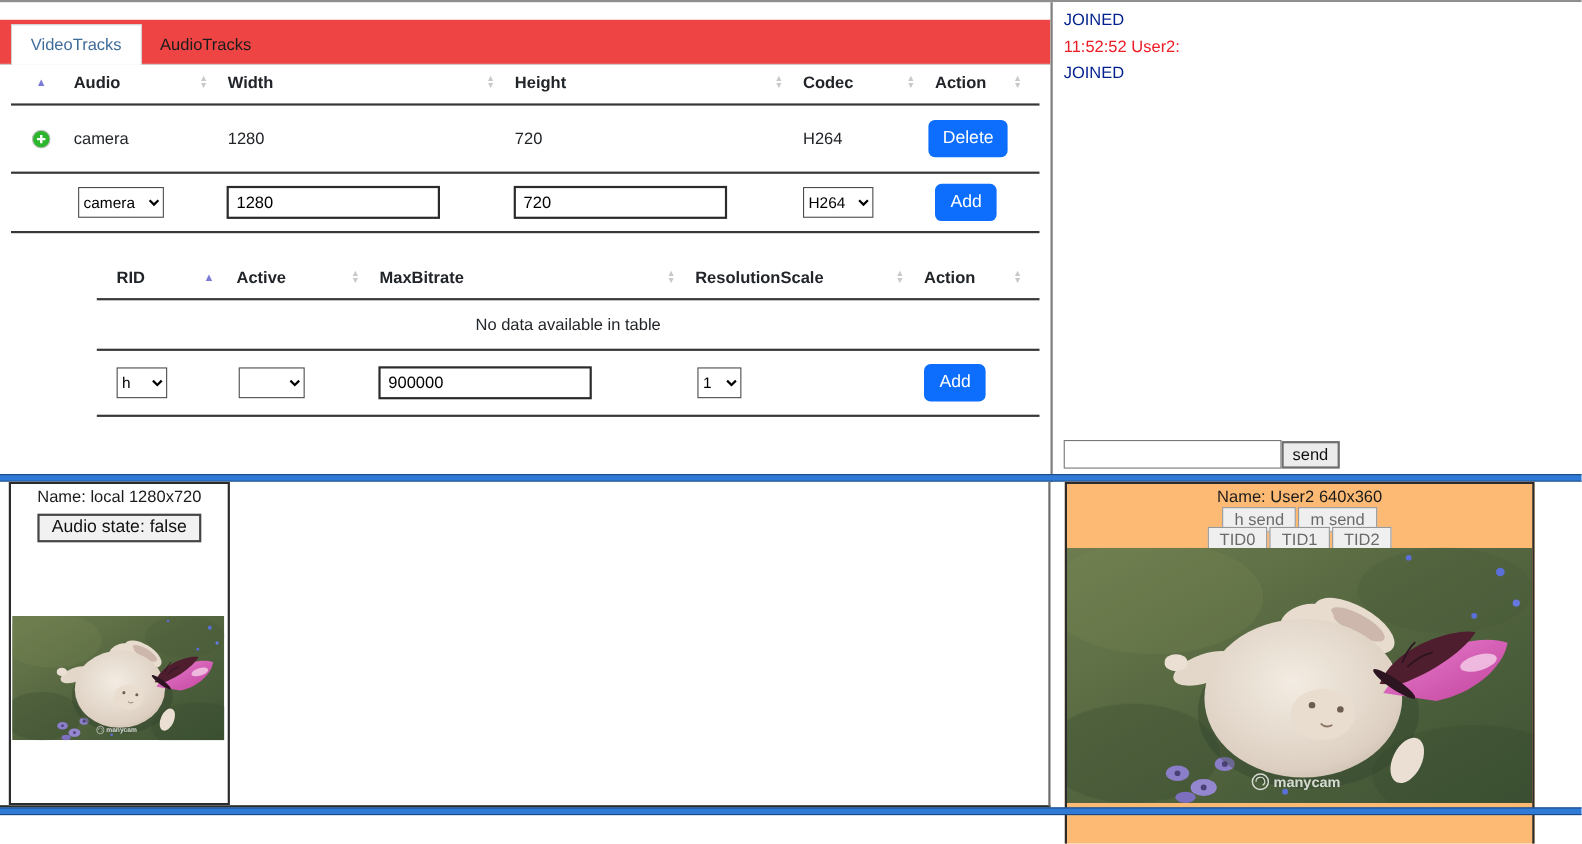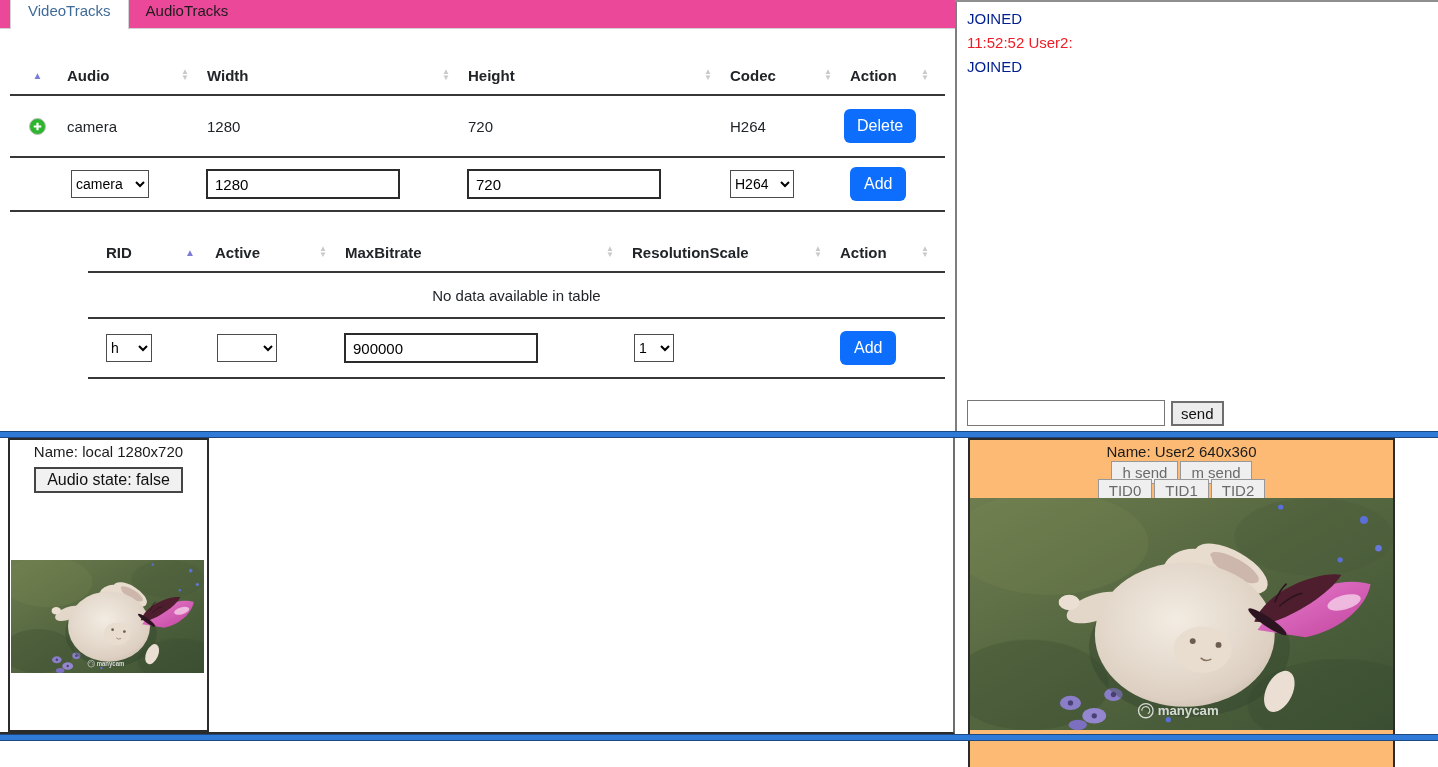--- a/index.html
+++ b/index.html
@@ -1,22 +1,22 @@
 <!DOCTYPE html>
 <html style="--accent: #0d6efd; --divider-blue: #2e7ad6; --chat-time: #ee1c25; --chat-body: #001f8f; --tab-active: #3f6b99; --sort-active: #7b7bd8;"><head>
 <meta charset="utf-8">
 <style>
   html,body{margin:0;padding:0;background:#fff;}
   .app{position:relative;width:1438px;height:767px;background:#fff;overflow:hidden;
        font-family:"Liberation Sans","DejaVu Sans",sans-serif;color:#212529;}
   .top-border{position:absolute;left:0;top:0;width:1438px;height:2px;background:#8f8f8f;}
 
   
-  .tabbar{position:absolute;left:0;top:0;width:955px;height:29px;border-bottom:1px solid #d2d2d2;
-          display:flex;align-items:flex-end;padding-left:10px;box-sizing:border-box;background:#ec4899;}
+  .tabbar{position:absolute;left:0;top:18px;width:955px;height:41px;border-bottom:1px solid #d2d2d2;
+          display:flex;align-items:flex-end;padding-left:10px;box-sizing:border-box;background:#ef4444;}
   .tab{font-size:15px;padding:9px 17px;color:#1c1c1c;cursor:pointer;}
   .tab.active{border:1px solid #d2d2d2;border-bottom:none;background:#fff;color:var(--tab-active,#3f6b99);
               transform:translateY(1px);padding-bottom:10px;}
 
   
   .t1{position:absolute;left:10px;top:56px;width:935px;}
   .t2{position:absolute;left:88px;top:233px;width:857px;}
   .t1 .row{display:grid;grid-template-columns:55px 140px 261px 262px 120px 97px;align-items:center;}
   .t2 .row{display:grid;grid-template-columns:125px 130px 287px 208px 107px;align-items:center;}
   .hdr{height:38px;border-bottom:2px solid #373737;font-weight:bold;font-size:15px;}
@@ -44,21 +44,21 @@
                font-size:16px;cursor:pointer;}
   .btn-delete{padding:8px 13px;margin-left:-6px;}
   .btn-add{padding:8px 14px;margin-left:2px;text-align:right;}
 
   
   .chat{position:absolute;left:955px;top:2px;width:483px;height:429px;border-left:2px solid #7e7e7e;
         box-sizing:border-box;background:#fff;}
   .chat-log{padding:5px 0 0 10px;font-size:15px;line-height:24px;}
   .msg-header{color:var(--chat-time,#ee1c25);}
   .msg-body{color:var(--chat-body,#001f8f);}
-  .composer{position:absolute;left:10px;bottom:5px;display:flex;gap:6px;align-items:center;}
+  .composer{position:absolute;left:10px;bottom:5px;display:flex;align-items:center;}
   .chat-input{width:188px;height:24px;border:1px solid #767676;font-size:14px;padding:0 4px;}
   .send-btn{font-size:15px;padding:2px 8px;background:#ececec;border:2px solid #6e6e6e;color:#111;cursor:pointer;}
 
   
   .hr{position:absolute;left:0;width:1438px;height:5px;background:var(--divider-blue,#2e7ad6);
       border-top:1px solid #1c4a80;border-bottom:1px solid #1c4a80;box-sizing:content-box;}
   .hr-top{top:431px;}
   .hr-bottom{top:734px;}
 
   

